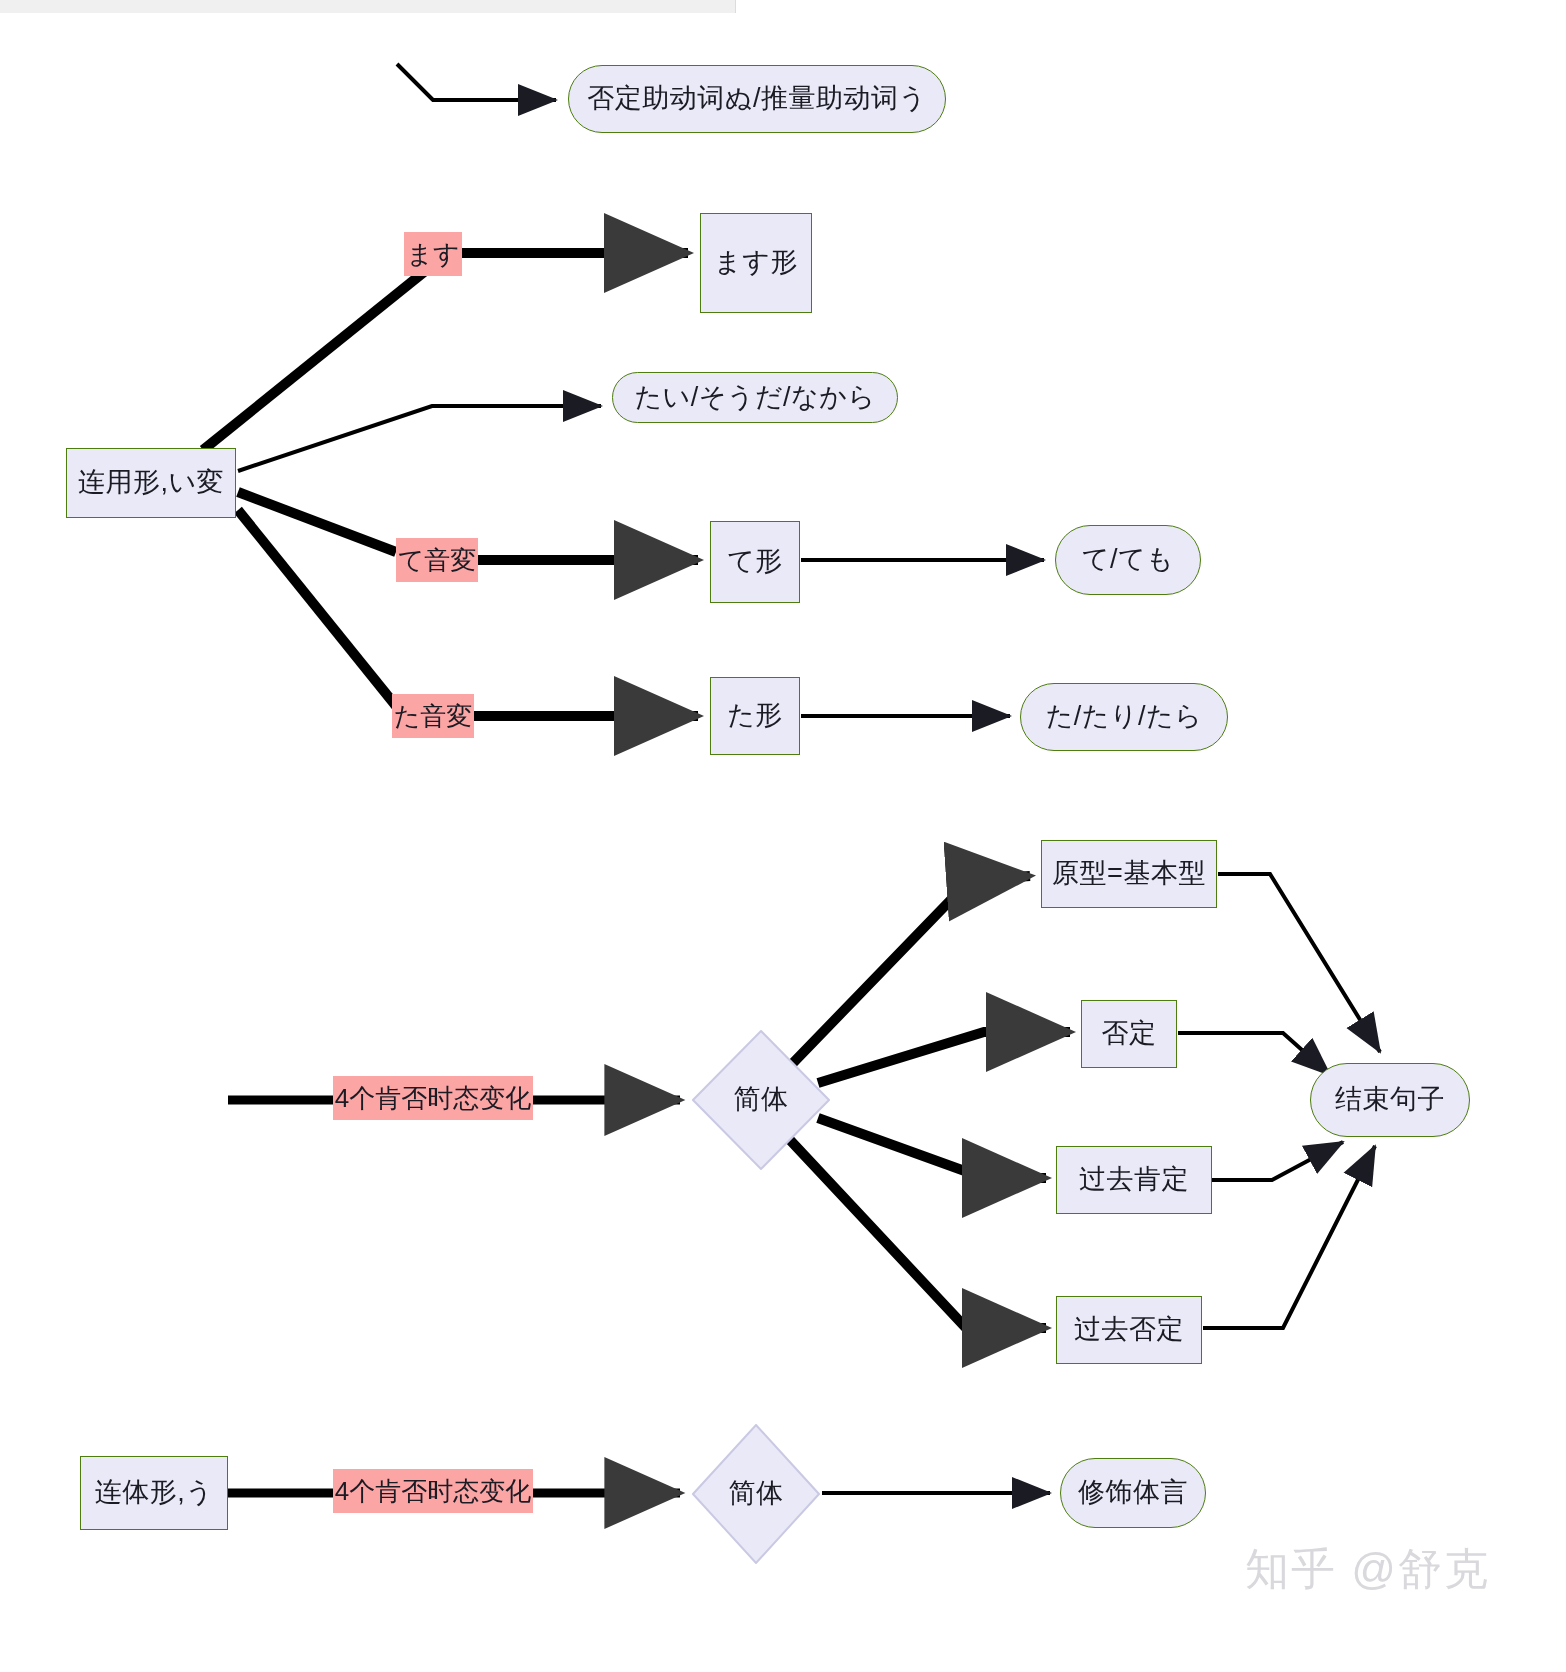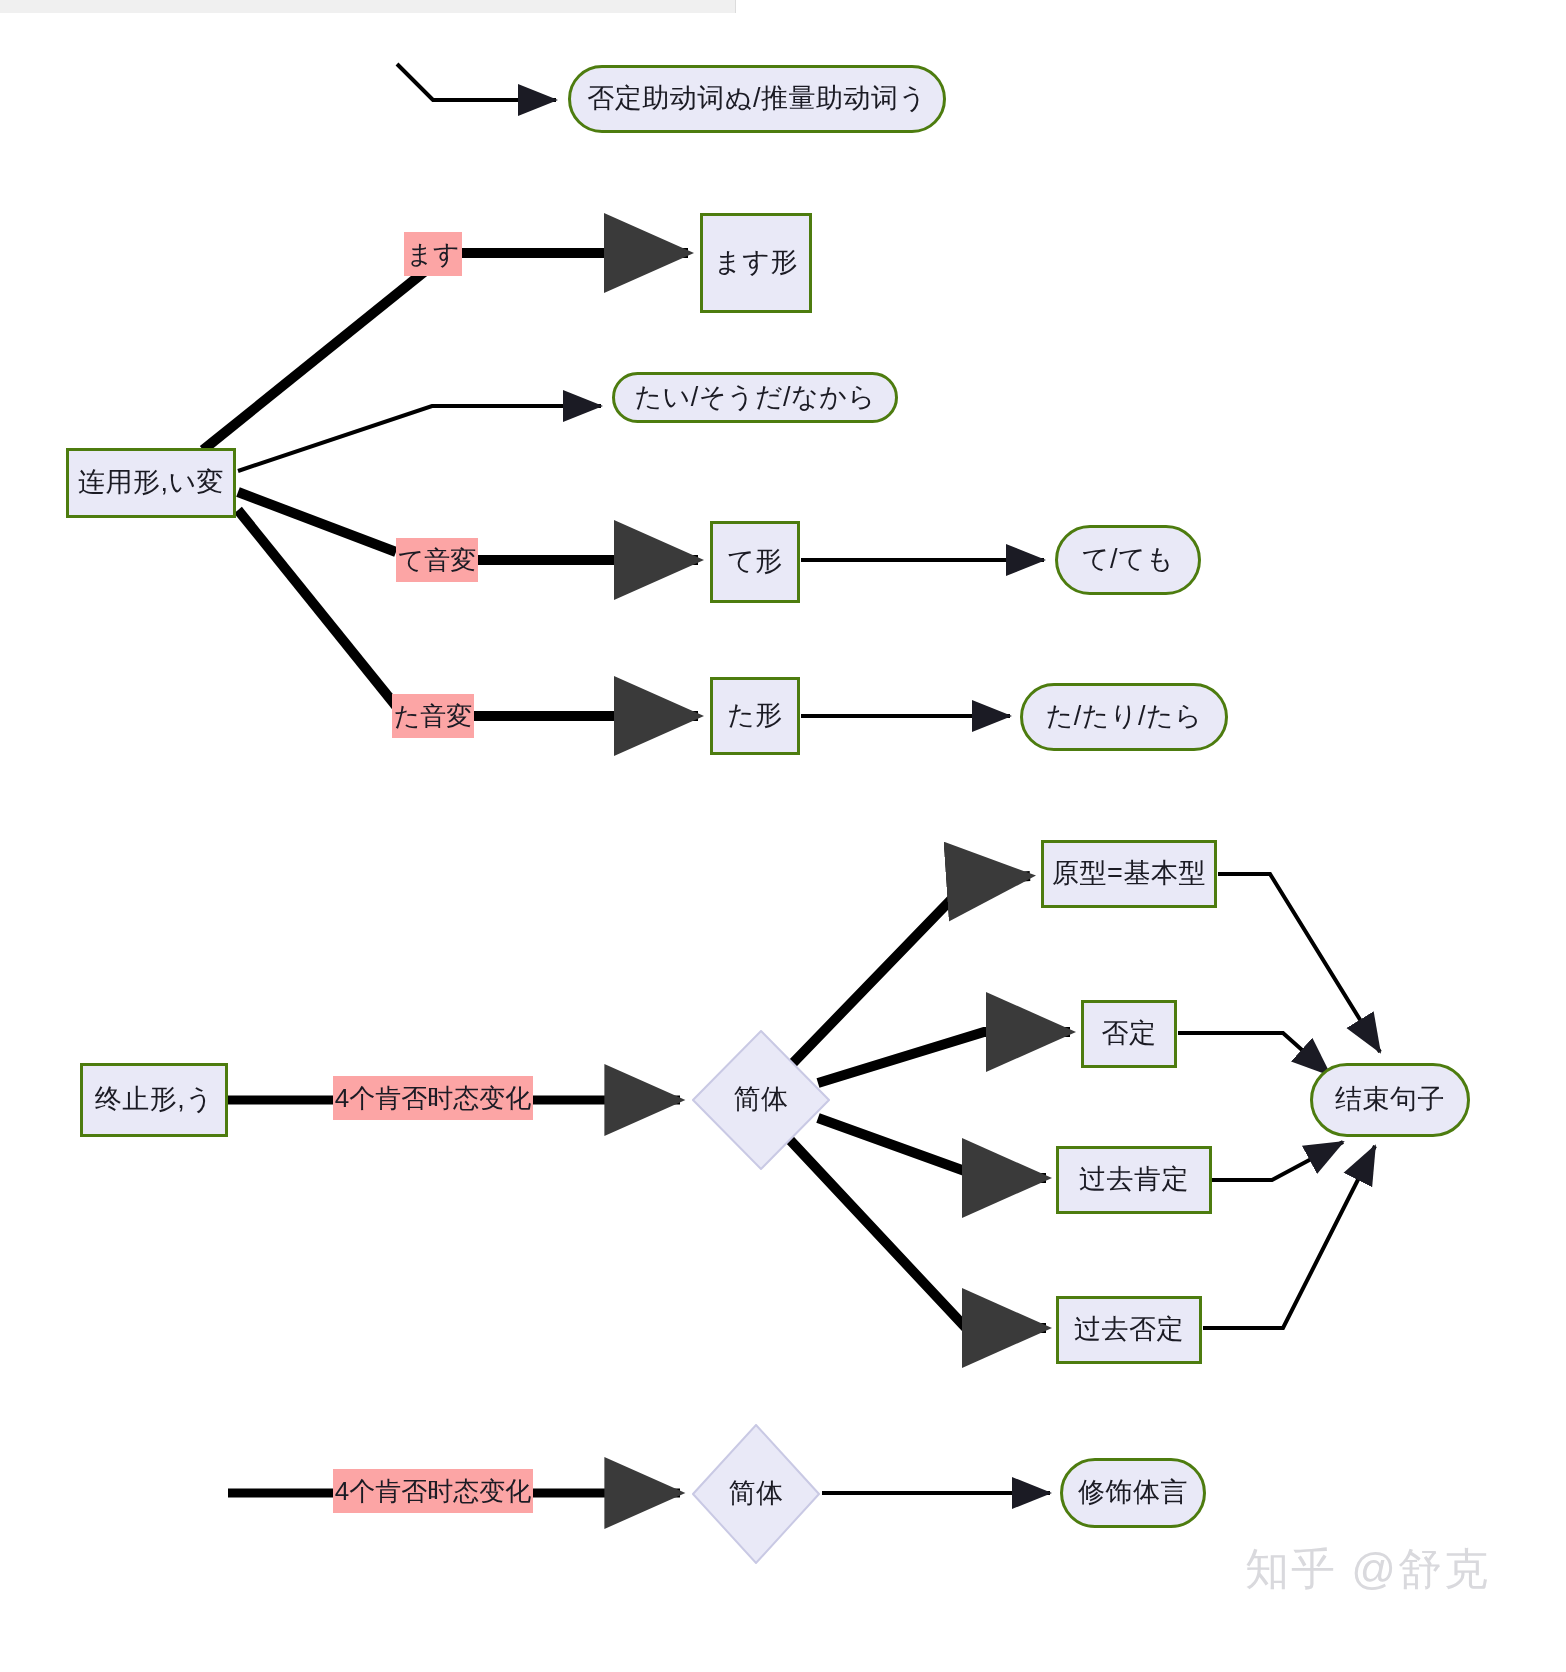--- a/index.html
+++ b/index.html
@@ -34,21 +34,21 @@
     height: 1672px;
     pointer-events: none;
   }
   .node {
     position: absolute;
     box-sizing: border-box;
     display: flex;
     align-items: center;
     justify-content: center;
     background: #e9e9f7;
-    border: 3px solid #4d7c0f;
+    border: 1px solid #4d7c0f;
     color: #1b1b24;
     font-size: 27px;
     letter-spacing: 0.5px;
     line-height: 1.15;
     text-align: center;
     white-space: nowrap;
   }
   .node.rounded {
     border-radius: 38px;
   }
@@ -212,23 +212,20 @@
   </div>
 
   <div class="node rounded" style="left:1020px; top:683px; width:208px; height:68px;">
     <span>た/たり/たら</span>
   </div>
 
   <div class="node" style="left:1041px; top:840px; width:176px; height:68px;">
     <span>原型=基本型</span>
   </div>
 
-  <div class="node" style="left:80px; top:1063px; width:148px; height:74px;">
-    <span>终止形,う</span>
-  </div>
 
   <div class="node diamond" style="left:692px; top:1030px; width:138px; height:140px;">
     <svg class="dshape" viewBox="0 0 138 140" preserveAspectRatio="none">
       <polygon points="69,1 137,70 69,139 1,70" fill="#e9e9f7" stroke="#c9c9e4" stroke-width="2"></polygon>
     </svg>
     <span class="dlabel">简体</span>
   </div>
 
   <div class="node" style="left:1081px; top:1000px; width:96px; height:68px;">
     <span>否定</span>
@@ -239,20 +236,23 @@
   </div>
 
   <div class="node" style="left:1056px; top:1296px; width:146px; height:68px;">
     <span>过去否定</span>
   </div>
 
   <div class="node rounded" style="left:1310px; top:1063px; width:160px; height:74px;">
     <span>结束句子</span>
   </div>
 
+  <div class="node" style="left:80px; top:1456px; width:148px; height:74px;">
+    <span>连体形,う</span>
+  </div>
 
   <div class="node diamond" style="left:692px; top:1424px; width:128px; height:140px;">
     <svg class="dshape" viewBox="0 0 128 140" preserveAspectRatio="none">
       <polygon points="64,1 127,70 64,139 1,70" fill="#e9e9f7" stroke="#c9c9e4" stroke-width="2"></polygon>
     </svg>
     <span class="dlabel">简体</span>
   </div>
 
   <div class="node rounded" style="left:1060px; top:1458px; width:146px; height:70px;">
     <span>修饰体言</span>

